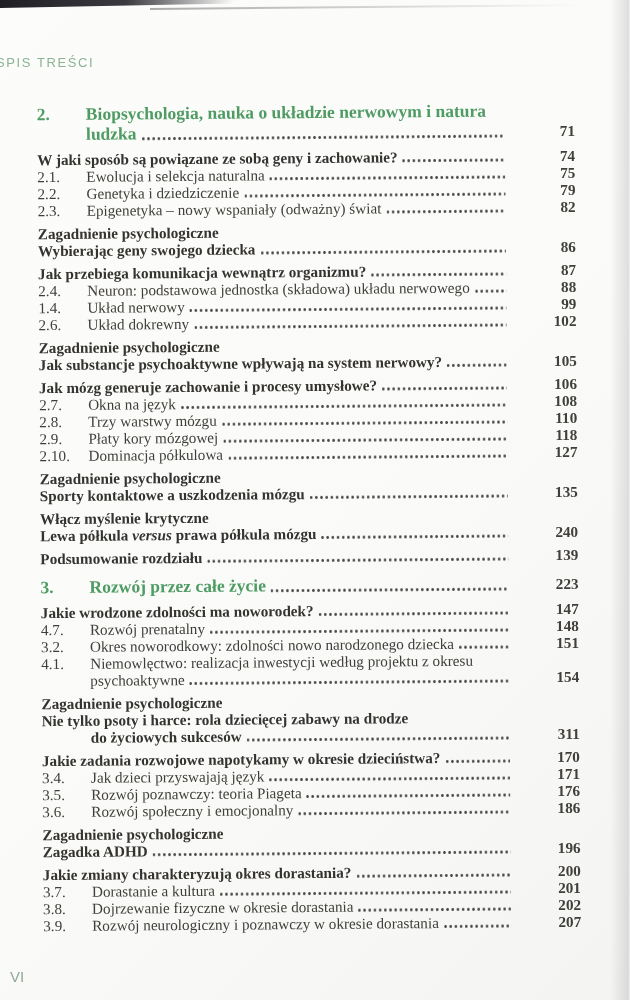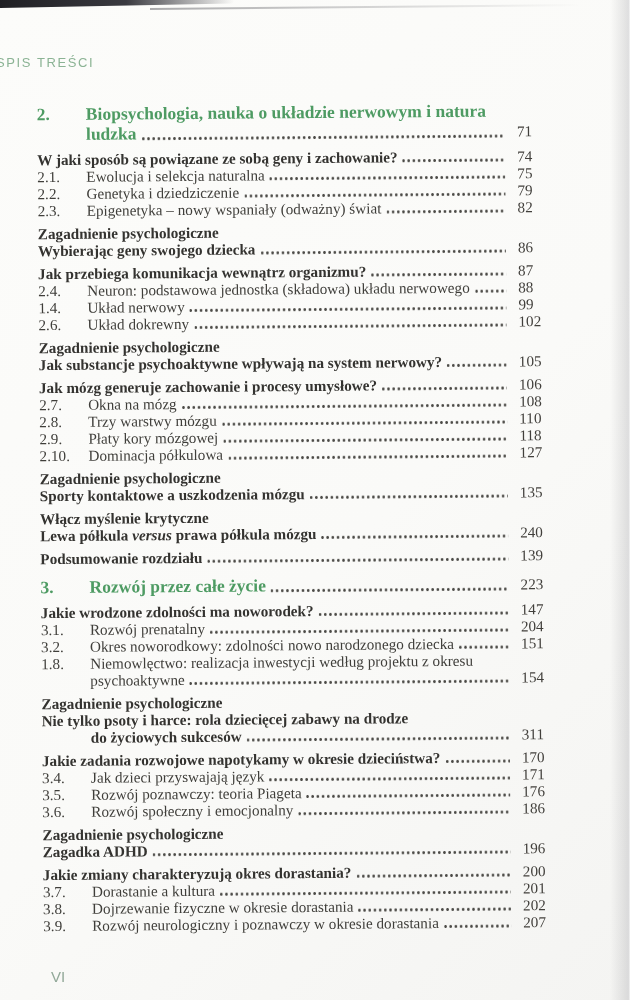--- a/index.html
+++ b/index.html
@@ -28,21 +28,21 @@
     background:linear-gradient(to right,rgba(110,110,118,0),rgba(110,110,118,.16) 75%,rgba(150,150,158,.28) 92%,rgba(245,245,245,.9));
   }
   .running-head{
     position:absolute;left:-4px;top:55px;
     font-family:"Liberation Sans","DejaVu Sans",sans-serif;
     font-size:13px;letter-spacing:1.6px;color:#8bb394;font-weight:400;
   }
   .folio{
     position:absolute;left:10px;top:968px;
     font-family:"Liberation Sans","DejaVu Sans",sans-serif;
-    font-size:15px;color:#91a898;margin-left:41px;
+    font-size:15px;color:#91a898;
   }
   
   .toc{
     position:absolute;left:0;right:0;top:102px;
     padding:0 52px 0 40px;
     transform:rotate(-.45deg);
     color:#3f3e3a;
   }
   .entry{margin:0;}
   .entry.question,.entry.feature{margin-top:6px;}
@@ -59,21 +59,21 @@
   .cont{padding-left:49px;}
   .txt i{}
   .leader{
     flex:1 1 auto;min-width:14px;height:3px;align-self:flex-end;
     margin:0 12px 3px 5px;
     background-image:radial-gradient(circle at 1.3px 1.5px,#4b4a46 1.15px,rgba(0,0,0,0) 1.55px);
     background-size:5.2px 3px;background-repeat:repeat-x;background-position:left bottom;
   }
   .chapter .leader{margin-bottom:4px;}
   .pg{
-    flex:0 0 58px;font-weight:normal;
+    flex:0 0 58px;text-align:right;font-weight:bold;
     font-size:15.2px;color:#413f3b;
   }
   .nofill{flex:1 1 auto;}
 </style>
 </head>
 <body>
 
 <div class="page">
   <div class="scan-band-top"></div>
   <div class="scan-band-faint"></div>
@@ -180,21 +180,21 @@
       <div class="entry question">
         <div class="line">
           <span class="txt">Jak mózg generuje zachowanie i procesy umysłowe?</span>
           <span class="leader"></span>
           <span class="pg">106</span>
         </div>
       </div>
       <div class="entry section">
         <div class="line">
           <span class="num">2.7.</span>
-          <span class="txt">Okna na mózg</span>
+          <span class="txt">Okna na język</span>
           <span class="leader"></span>
           <span class="pg">108</span>
         </div>
       </div>
       <div class="entry section">
         <div class="line">
           <span class="num">2.8.</span>
           <span class="txt">Trzy warstwy mózgu</span>
           <span class="leader"></span>
           <span class="pg">110</span>
@@ -255,37 +255,37 @@
       </div>
       <div class="entry question">
         <div class="line">
           <span class="txt">Jakie wrodzone zdolności ma noworodek?</span>
           <span class="leader"></span>
           <span class="pg">147</span>
         </div>
       </div>
       <div class="entry section">
         <div class="line">
-          <span class="num">3.1.</span>
+          <span class="num">4.7.</span>
           <span class="txt">Rozwój prenatalny</span>
           <span class="leader"></span>
-          <span class="pg">204</span>
+          <span class="pg">148</span>
         </div>
       </div>
       <div class="entry section">
         <div class="line">
           <span class="num">3.2.</span>
           <span class="txt">Okres noworodkowy: zdolności nowo narodzonego dziecka</span>
           <span class="leader"></span>
           <span class="pg">151</span>
         </div>
       </div>
       <div class="entry section">
         <div class="line">
-          <span class="num">1.8.</span>
+          <span class="num">4.1.</span>
           <span class="txt">Niemowlęctwo: realizacja inwestycji według projektu z okresu</span>
           <span class="nofill"></span>
         </div>
         <div class="line cont">
           <span class="txt">psychoaktywne</span>
           <span class="leader"></span>
           <span class="pg">154</span>
         </div>
       </div>
       <div class="entry feature">

